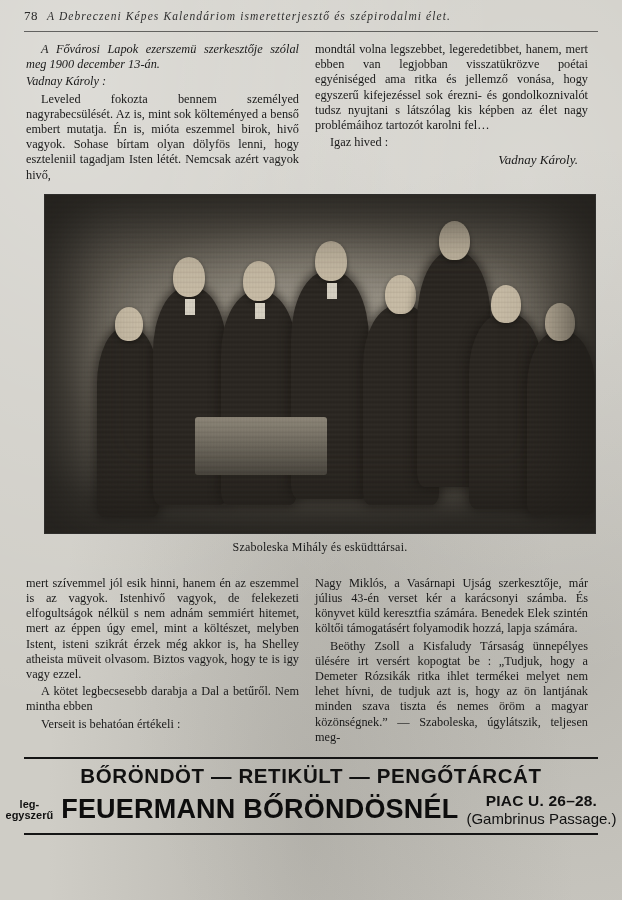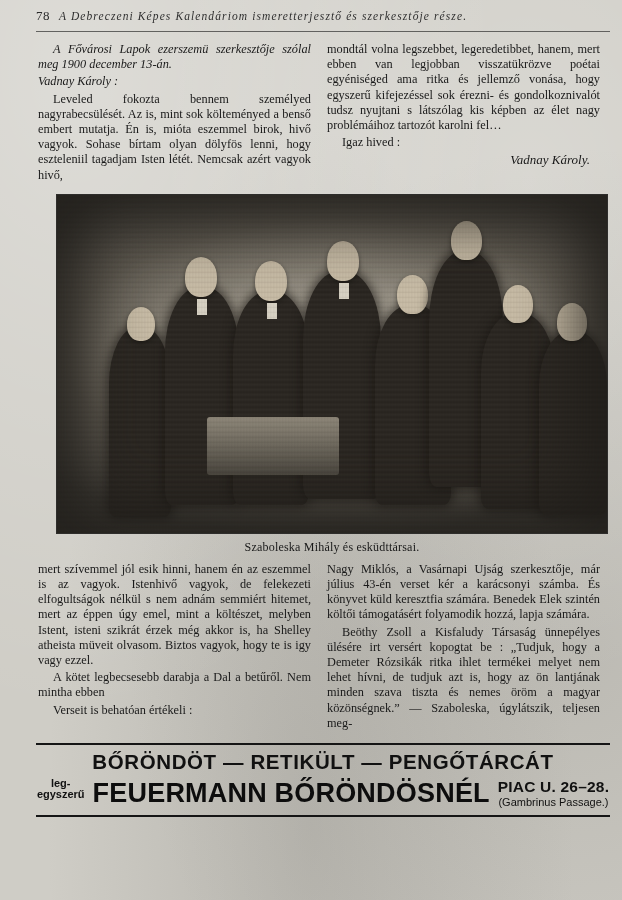--- a/index.html
+++ b/index.html
@@ -17,21 +17,21 @@
     color: #191919;
     
     background-image:
       radial-gradient(ellipse at 12% 8%, rgba(255,255,255,0.30), rgba(255,255,255,0) 55%),
       radial-gradient(ellipse at 85% 20%, rgba(255,255,255,0.22), rgba(255,255,255,0) 50%),
       radial-gradient(ellipse at 50% 92%, rgba(120,118,112,0.28), rgba(255,255,255,0) 60%),
       radial-gradient(ellipse at 92% 72%, rgba(120,118,112,0.22), rgba(255,255,255,0) 55%);
   }
   .sheet {
     position: absolute;
-    left: 34px;
+    left: 22px;
     top: 8px;
     width: 578px;
     height: 884px;
   }
 
   
   .runhead {
     display: flex;
     align-items: baseline;
     gap: 9px;
@@ -151,42 +151,42 @@
     font-size: 12px;
     margin-top: 6px;
     letter-spacing: 0.2px;
   }
 
   
   .cols-lower {
     display: flex;
     gap: 16px;
     padding: 0 4px;
-    margin-top: 7px;
+    margin-top: 21px;
   }
 
   
   .ad {
     margin: 10px 2px 0 2px;
     border-top: 2px solid #151515;
     border-bottom: 2px solid #151515;
     padding: 5px 2px 6px 2px;
   }
   .ad-line1 {
     text-align: center;
     font-family: "Liberation Sans", sans-serif;
     font-weight: bold;
     font-size: 20.5px;
     letter-spacing: 0.6px;
     color: #111;
     white-space: nowrap;
   }
   .ad-line2 {
     display: flex;
-    align-items: flex-start;
+    align-items: center;
     justify-content: center;
     gap: 8px;
     margin-top: 4px;
   }
   .ad-small {
     font-family: "Liberation Sans", sans-serif;
     font-size: 11px;
     line-height: 11px;
     font-weight: bold;
     text-align: center;
@@ -206,34 +206,34 @@
   }
   .ad-addr {
     font-family: "Liberation Sans", sans-serif;
     font-weight: bold;
     font-size: 15.5px;
     letter-spacing: 0.2px;
     white-space: nowrap;
   }
   .ad-paren {
     font-family: "Liberation Sans", sans-serif;
-    font-size: 11px;
+    font-size: 15px;
     white-space: nowrap;
   }
   .blur { filter: blur(0.25px); }
 </style>
 </head>
 <body>
 
 <div class="page">
   <div class="sheet">
 
     <div class="runhead">
       <span class="folio">78</span>
-      <span class="runtitle blur">A Debreczeni Képes Kalendáriom ismeretterjesztő és szerkesztője része.</span>
+      <span class="runtitle blur">A Debreczeni Képes Kalendáriom ismeretterjesztő és szépirodalmi élet.</span>
     </div>
     <div class="rule-top"></div>
 
     <div class="cols">
       <div class="col">
         <p class="indent it">A Fővárosi Lapok ezerszemü szerkesztője szólal meg 1900 december 13-án.</p>
         <p class="noindent it">Vadnay Károly :</p>
         <p class="indent">Leveled fokozta bennem személyed nagyrabecsülését. Az is, mint sok költeményed a benső embert mutatja. Én is, mióta eszemmel birok, hivő vagyok. Sohase bírtam olyan dölyfös lenni, hogy eszteleniil tagadjam Isten létét. Nemcsak azért vagyok hivő,</p>
       </div>
       <div class="col">

